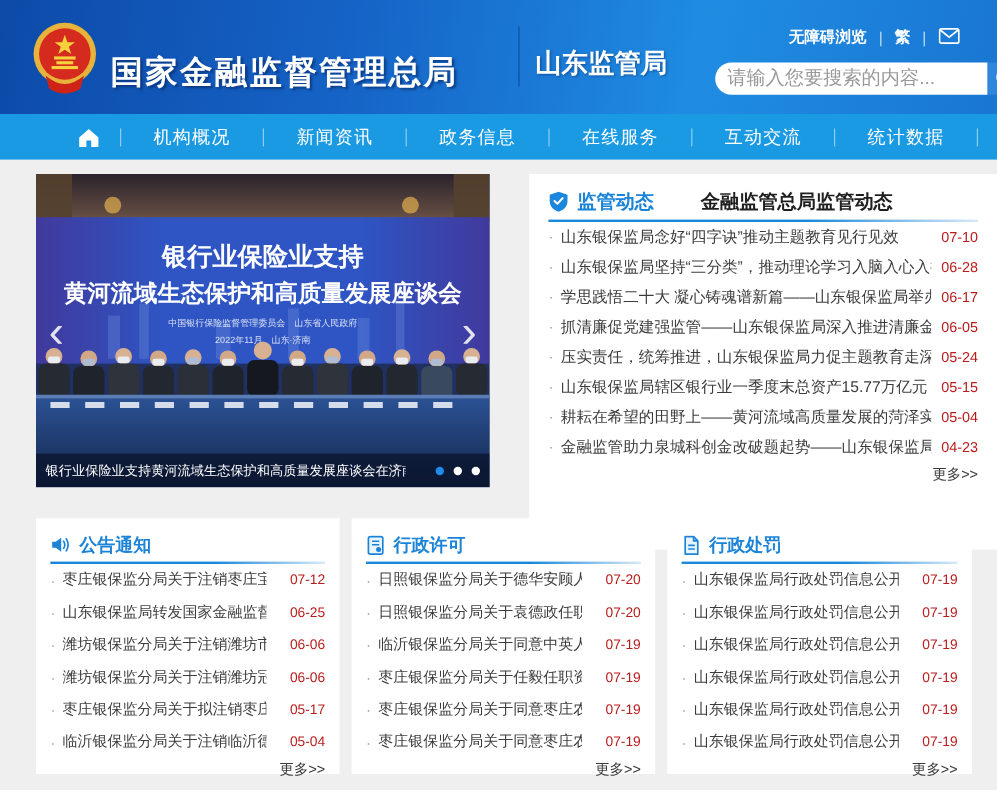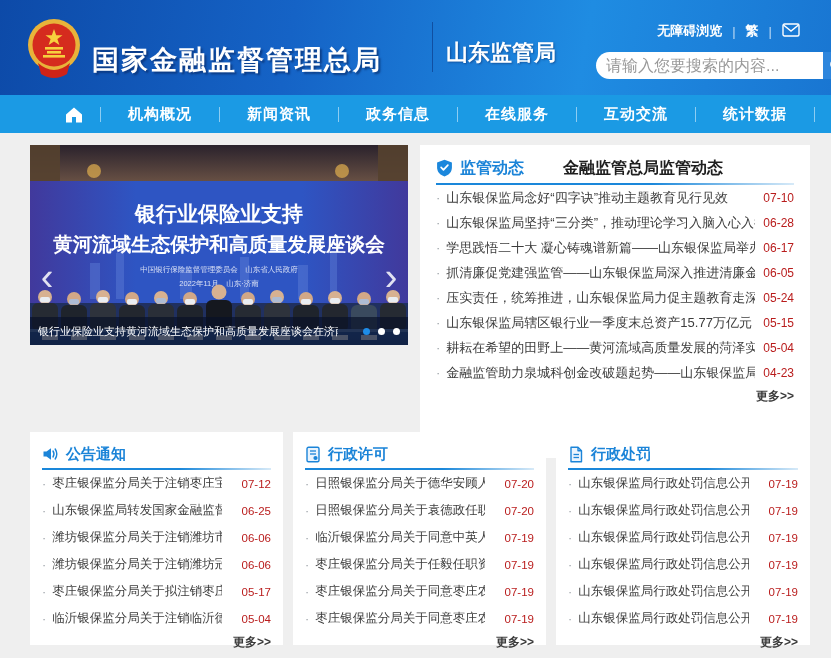--- a/index.html
+++ b/index.html
@@ -23,26 +23,26 @@
   .search-input{flex:1;border:none;outline:none;border-radius:14px 0 0 14px;padding:0 10px;
     font-size:16px;color:#666;font-family:"Liberation Sans",sans-serif;}
   .search-input::placeholder{color:#999;}
   .search-btn{width:38px;height:27px;border:none;border-radius:0 14px 14px 0;background:#2e86dd;
     display:flex;align-items:center;justify-content:center;cursor:pointer;}
 
   
   .nav{position:absolute;left:0;top:95px;width:831px;height:38px;background:#1b9ae4;
     display:flex;align-items:center;padding-left:48px;box-sizing:border-box;}
   .nav-home{display:flex;align-items:center;justify-content:center;width:52px;cursor:pointer;}
-  .nav-item{color:#fff;font-size:15px;font-weight:bold;letter-spacing:1px;padding:0 27px;
+  .nav-item{color:#fff;font-size:15px;font-weight:normal;letter-spacing:1px;padding:0 27px;
     cursor:pointer;text-decoration:none;white-space:nowrap;}
   .nav-sep{width:1px;height:15px;background:rgba(255,255,255,.5);}
 
   
-  .carousel{position:absolute;left:30px;top:145px;width:378px;height:200px;overflow:hidden;background:#203060;}
+  .carousel{position:absolute;left:30px;top:145px;width:378px;height:261px;overflow:hidden;background:#203060;}
   .car-arrow{position:absolute;top:112px;width:30px;height:44px;color:rgba(255,255,255,.85);
     font-size:38px;line-height:40px;text-align:center;cursor:pointer;user-select:none;z-index:3;}
   .car-prev{left:2px;}
   .car-next{right:2px;}
   .car-caption{position:absolute;left:0;bottom:0;width:100%;height:28px;background:rgba(8,16,38,.68);
     z-index:2;display:flex;align-items:center;}
   .car-caption-text{color:#fff;font-size:11px;padding-left:8px;white-space:nowrap;overflow:hidden;width:300px;}
   .car-dots{position:absolute;right:8px;bottom:10px;display:flex;gap:8px;z-index:3;}
   .car-dot{width:7px;height:7px;border-radius:50%;background:#fff;cursor:pointer;}
   .car-dot.active{background:#1e8ce8;}
@@ -50,24 +50,24 @@
   
   .panel{background:#fff;box-sizing:border-box;position:absolute;}
   .panel-head{display:flex;align-items:center;gap:7px;}
   .panel-title{color:#1b84d8;font-weight:bold;}
   .panel-rule{height:2px;background:linear-gradient(to right,#1a87da 0%,#1a87da 60%,#d7eaf8 100%);}
   .row{display:flex;align-items:center;overflow:hidden;}
   .bullet{color:#9aa0a6;margin-right:6px;flex:none;}
   .row-text{color:#3c3c3c;text-decoration:none;white-space:nowrap;overflow:hidden;flex:1;cursor:pointer;}
   .row-date{color:#b91c1c;margin-left:8px;flex:none;}
   .more-row{text-align:right;}
-  .more-link{color:#3a3a3a;font-size:12px;font-weight:bold;cursor:pointer;text-decoration:none;}
-
-  
-  .news{left:420px;top:145px;width:390px;height:313px;padding:8px 16px 4px;}
+  .more-link{color:#3a3a3a;font-size:12px;font-weight:normal;cursor:pointer;text-decoration:none;}
+
+  
+  .news{left:441px;top:145px;width:390px;height:313px;padding:8px 16px 4px;}
   .news .panel-head{height:30px;}
   .news .panel-title{font-size:16px;}
   .news-tab2{color:#1f1f1f;font-size:16px;font-weight:bold;margin-left:32px;cursor:pointer;}
   .news .row{height:25px;font-size:13px;}
   .news .row-date{font-size:12px;}
   .news .more-row{height:20px;line-height:20px;}
 
   
   .bpanel{top:432px;width:253px;height:213px;padding:8px 12px 4px;}
   .bp1{left:30px;} .bp2{left:293px;} .bp3{left:556px;width:254px;}

